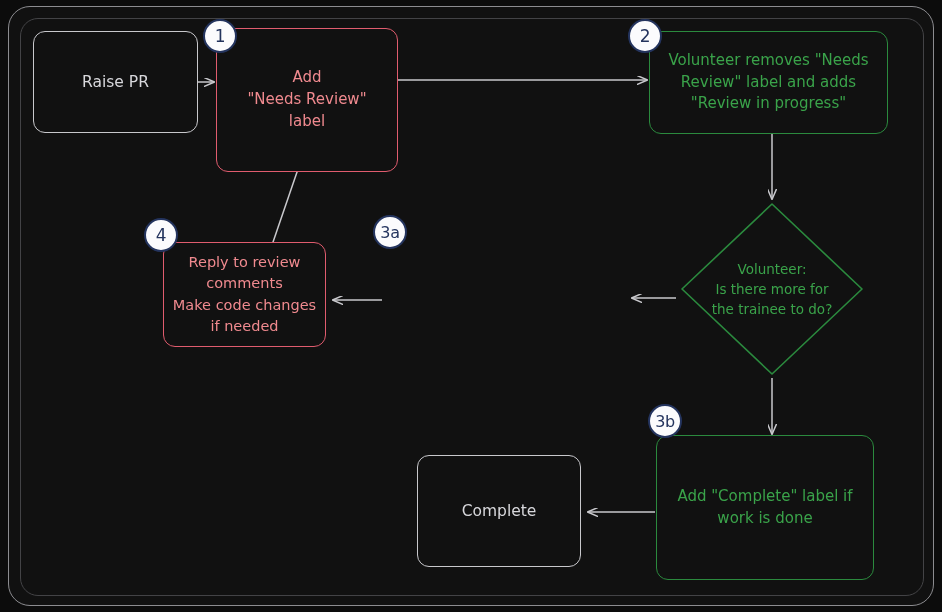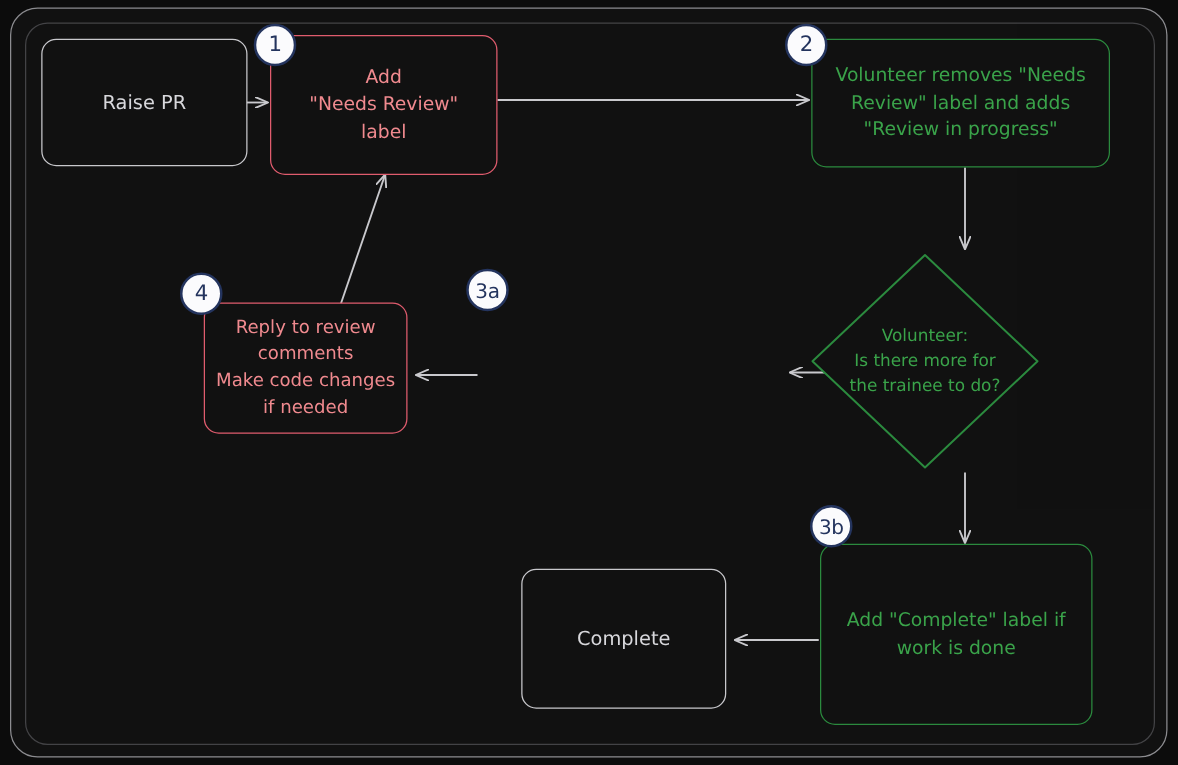--- a/index.html
+++ b/index.html
@@ -157,39 +157,39 @@
       <line x1="272" y1="245" x2="308" y2="140" marker-end="url(#arrowhead)"></line>
 
       <line x1="655" y1="512" x2="588" y2="512" marker-end="url(#arrowhead)"></line>
     </g>
   </svg>
 
   <div class="node plain" style="left:33px; top:31px; width:165px; height:102px;">
     <span>Raise PR</span>
   </div>
 
-  <div class="node pink" style="left:216px; top:28px; width:182px; height:112px;">
+  <div class="node pink" style="left:216px; top:28px; width:182px; height:144px;">
     <span>Add
 "Needs Review"
 label</span>
   </div>
   <div class="badge" style="left:203px; top:19px;">
     <span>1</span>
   </div>
 
   <div class="node green" style="left:649px; top:31px; width:239px; height:103px;">
     <span>Volunteer removes "Needs
 Review" label and adds
 "Review in progress"</span>
   </div>
   <div class="badge" style="left:628px; top:19px;">
     <span>2</span>
   </div>
 
-  <div class="diamond-wrap" style="left:644px; top:200px; width:192px; height:178px;">
+  <div class="diamond-wrap" style="left:676px; top:200px; width:192px; height:178px;">
     <svg width="192" height="178" viewBox="0 0 192 178" xmlns="http://www.w3.org/2000/svg">
       <path d="M96 4 L186 89 L96 174 L6 89 Z" fill="#111111" stroke="#2b8a3e" stroke-width="1.6" stroke-linejoin="round"></path>
     </svg>
     <div class="diamond-label">Volunteer:
 Is there more for
 the trainee to do?</div>
   </div>
 
   <div class="badge" style="left:373px; top:215px; font-size:16px;">
     <span>3a</span>

